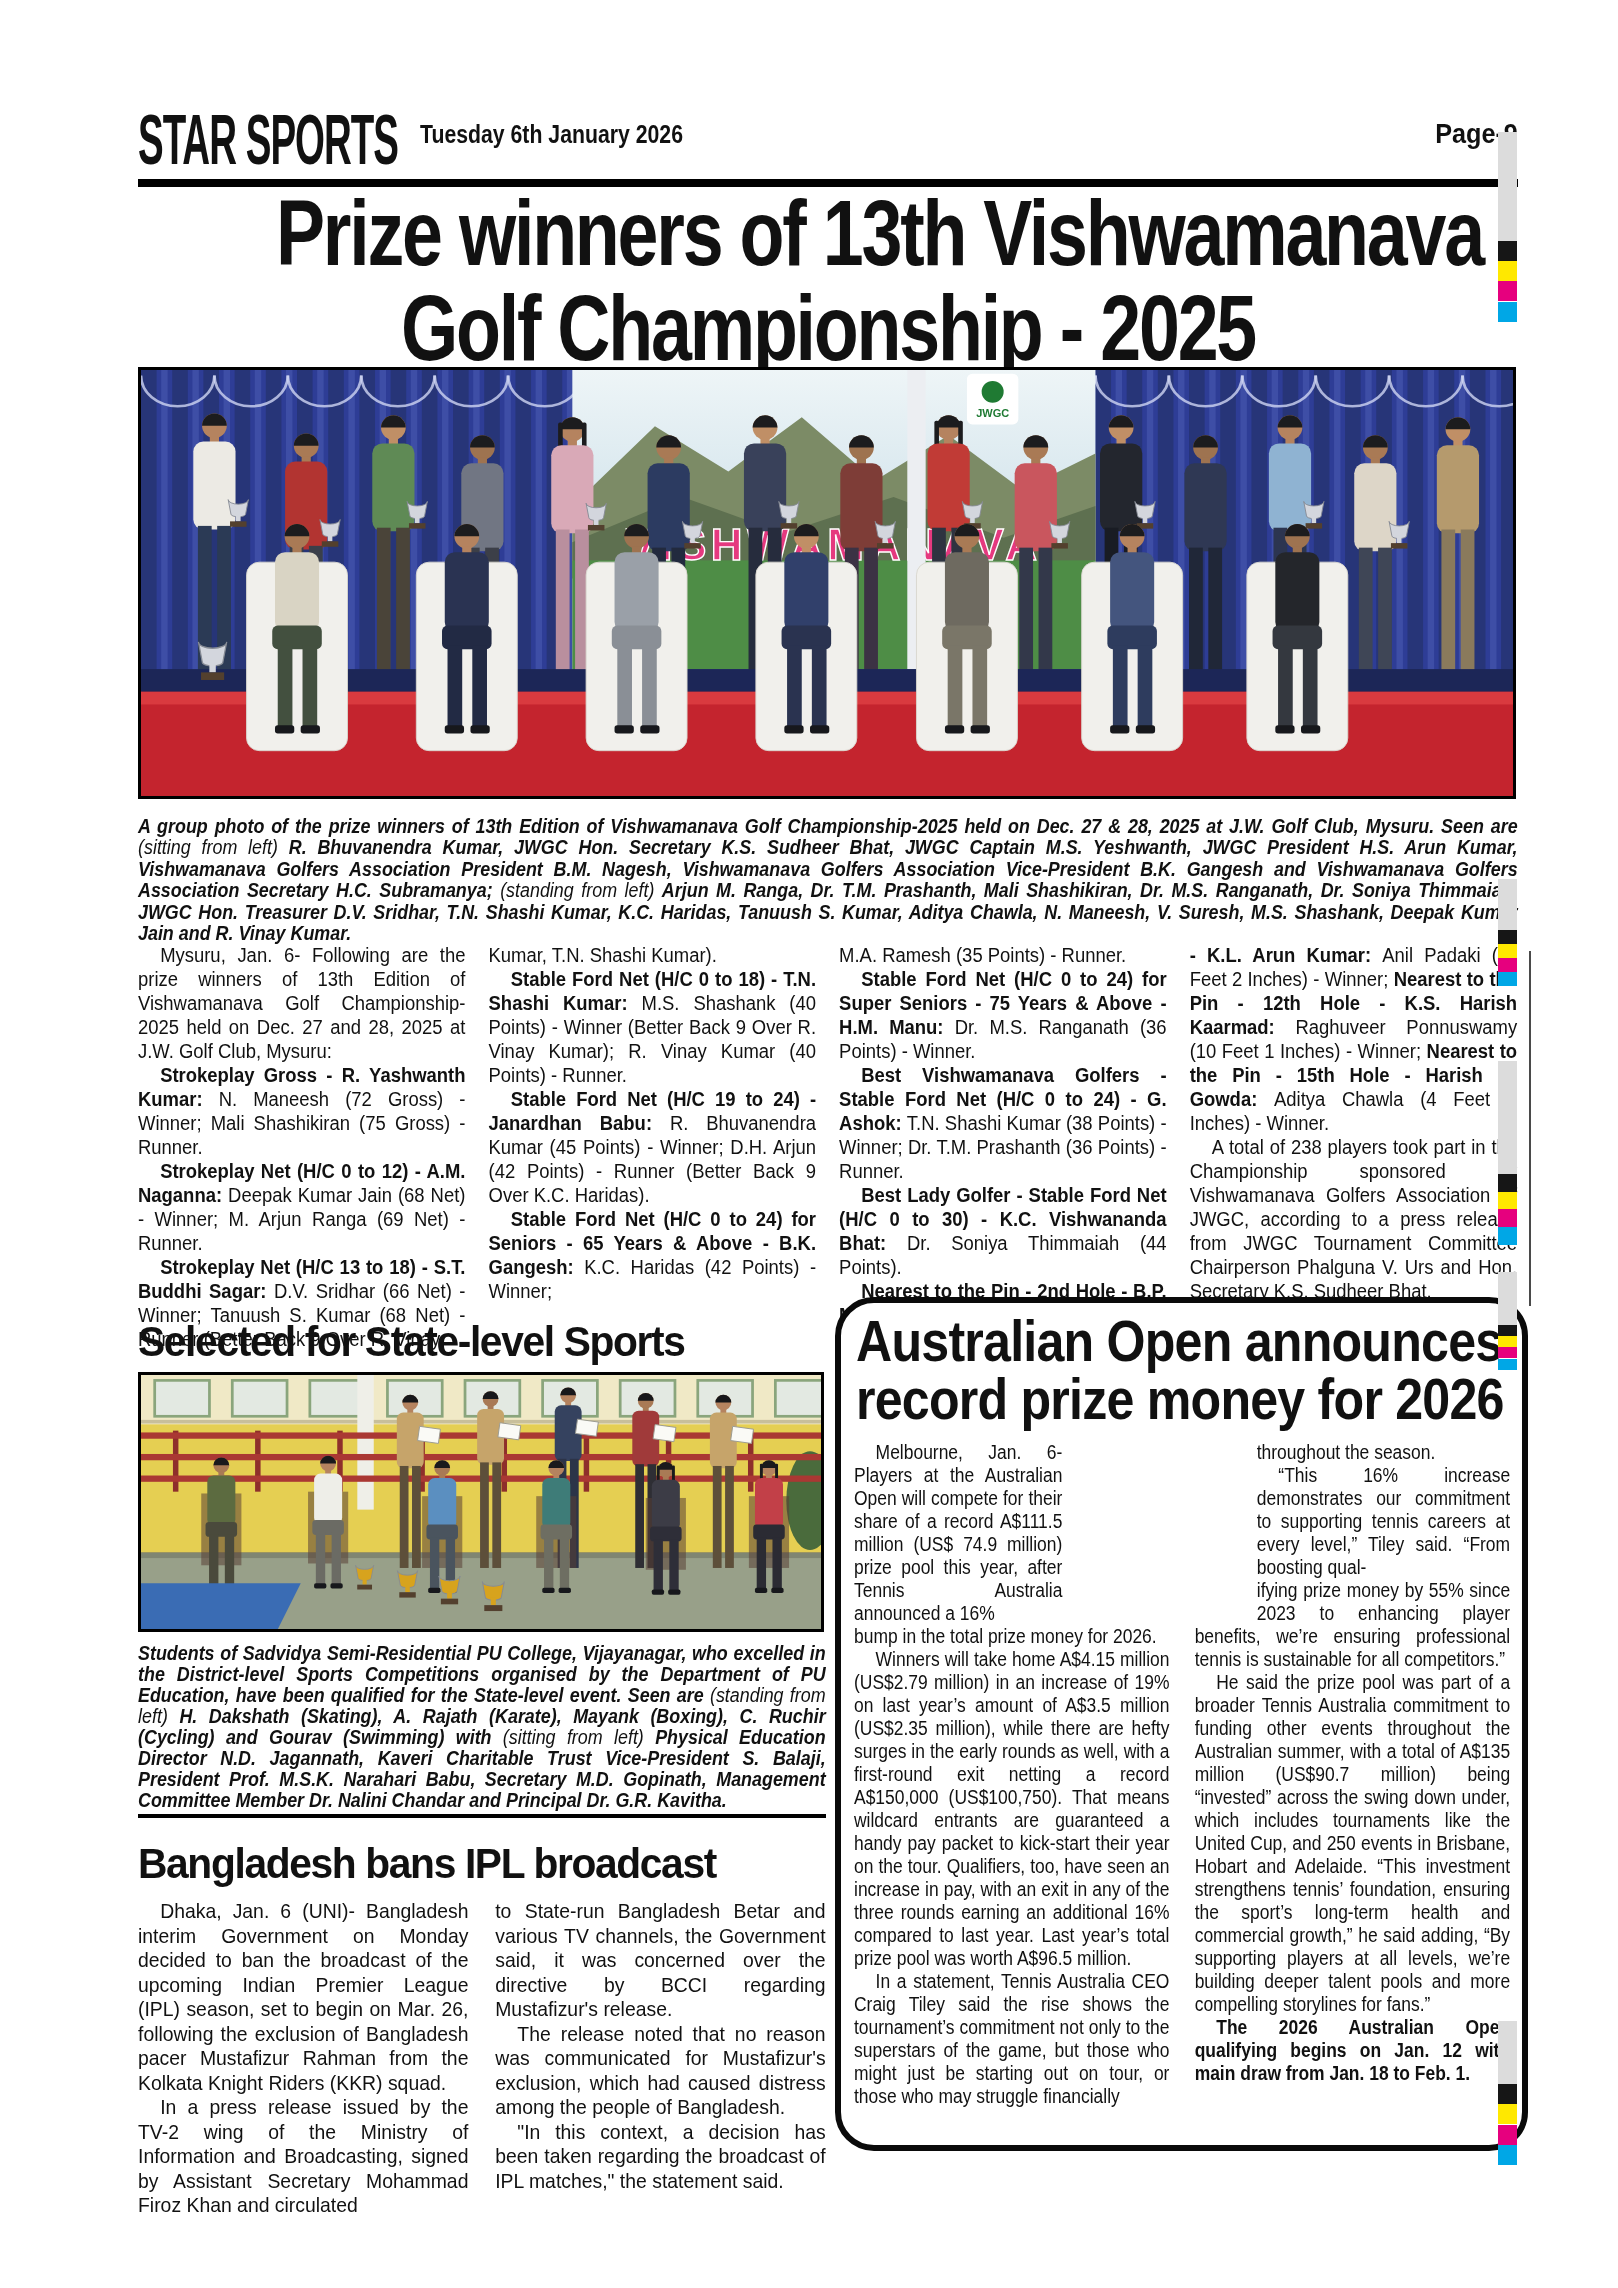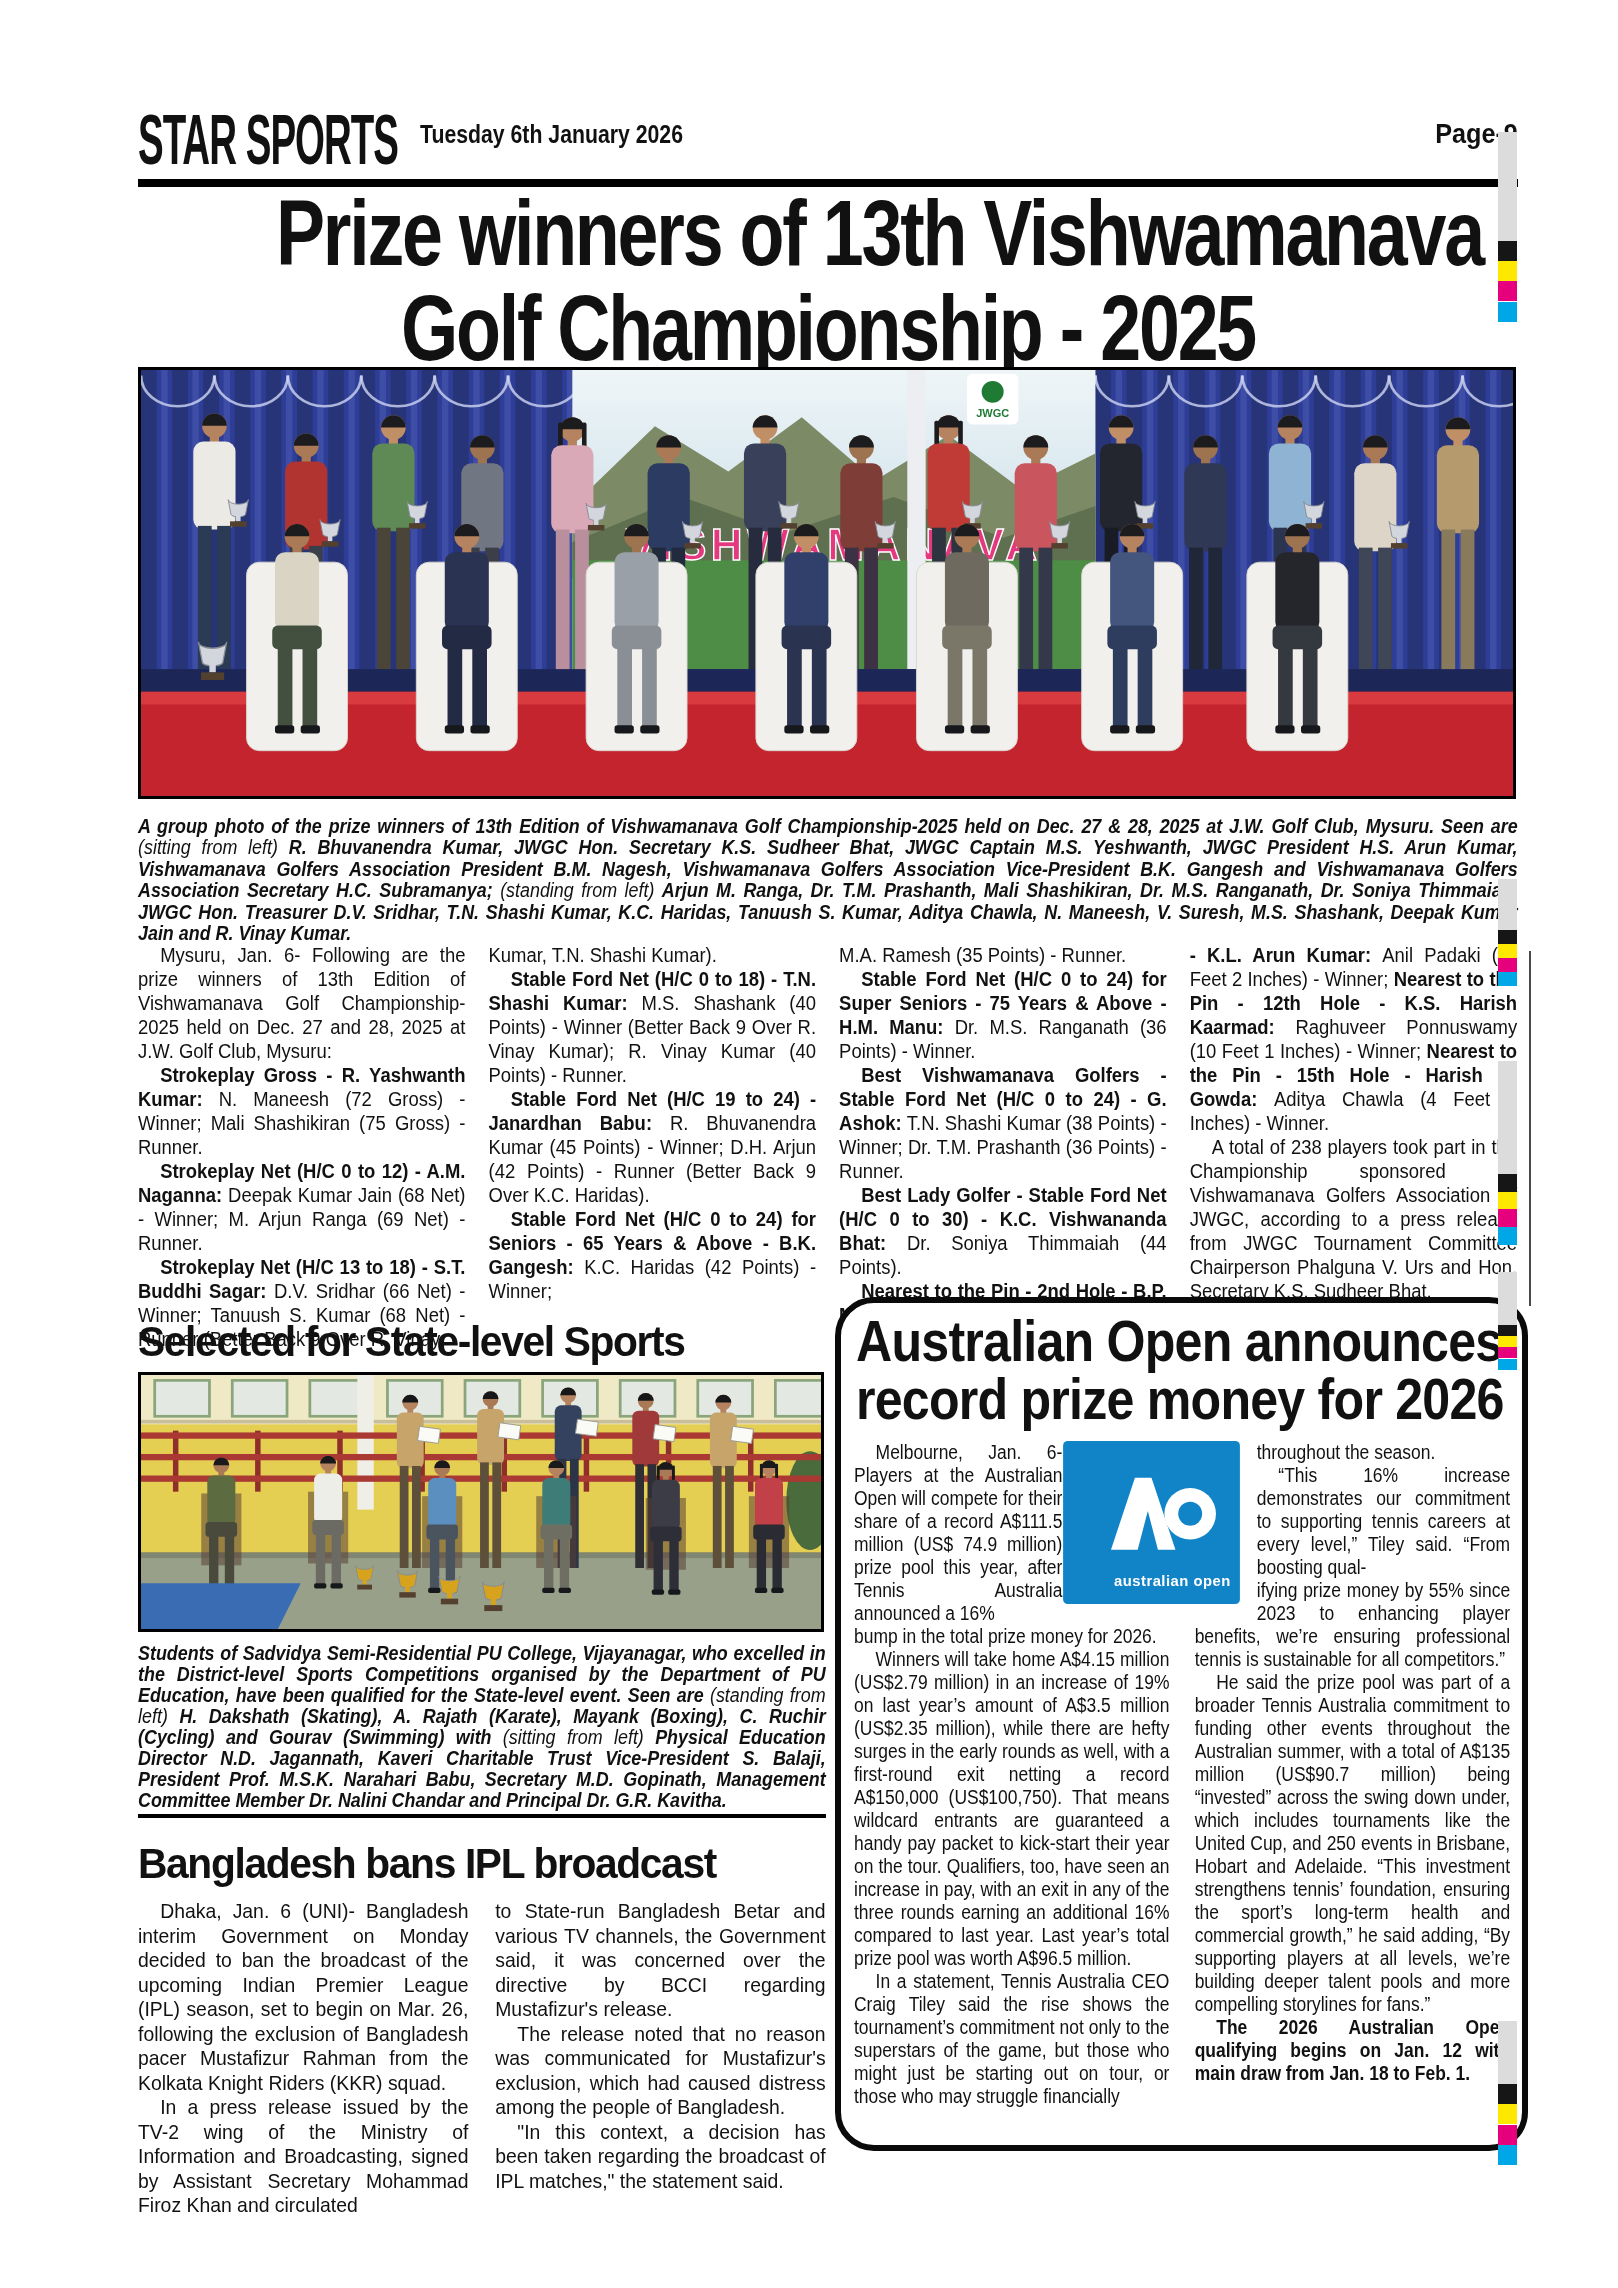--- a/index.html
+++ b/index.html
@@ -607,29 +607,20 @@
           </div>
         <div>
             <p class="para"><span>ifying prize money by 55% since 2023 to enhancing player benefits, we’re ensuring professional tennis is sustainable for all competitors.”</span></p>
             <p class="para ind"><span>He said the prize pool was part of a broader Tennis Australia commitment to funding other events throughout the Australian summer, with a total of A$135 million (US$90.7 million) being “invested” across the swing down under, which includes tournaments like the United Cup, and 250 events in Brisbane, Hobart and Adelaide. “This investment strengthens tennis’ foundation, ensuring the sport’s long-term health and commercial growth,” he said adding, “By supporting players at all levels, we’re building deeper talent pools and more compelling storylines for fans.”</span></p>
             <p class="para ind"><span class="sb">The 2026 Australian Open qualifying begins on Jan. 12 with main draw from Jan. 18 to Feb. 1.</span></p>
           </div>
       </div>
     </div>
   </div>
 
-  <div class="aologo" style="left:222px;top:138px;" id="aologo">
-    <svg width="177" height="163" viewBox="0 0 192 177">
-      <rect x="0" y="0" width="192" height="177" rx="5" id="aologo-bg" fill="#1184c8"></rect>
-      <path d="M52 118 L78 40 L96 40 L122 118 L103 118 L92 76 L81 118 Z" fill="#ffffff"></path>
-      <circle cx="138" cy="79" r="28" fill="#ffffff"></circle>
-      <circle cx="138" cy="79" r="13" id="aologo-hole" fill="#1184c8"></circle>
-    </svg>
-    <div class="aoword">australian open</div>
-  </div>
 </div>
 
 <div id="regstrips">
     <div class="abs strip" style="left:1498px;top:132px;height:109px;background:#dcdcdc"></div>
     <div class="abs strip" style="left:1498px;top:241px;height:20px;background:#161616"></div>
     <div class="abs strip" style="left:1498px;top:261px;height:20px;background:#ffe800"></div>
     <div class="abs strip" style="left:1498px;top:281px;height:20px;background:#e6007e"></div>
     <div class="abs strip" style="left:1498px;top:302px;height:20px;background:#00a7e6"></div>
     <div class="abs strip" style="left:1498px;top:879px;height:52px;background:#dcdcdc"></div>
     <div class="abs strip" style="left:1498px;top:930px;height:14px;background:#161616"></div>

